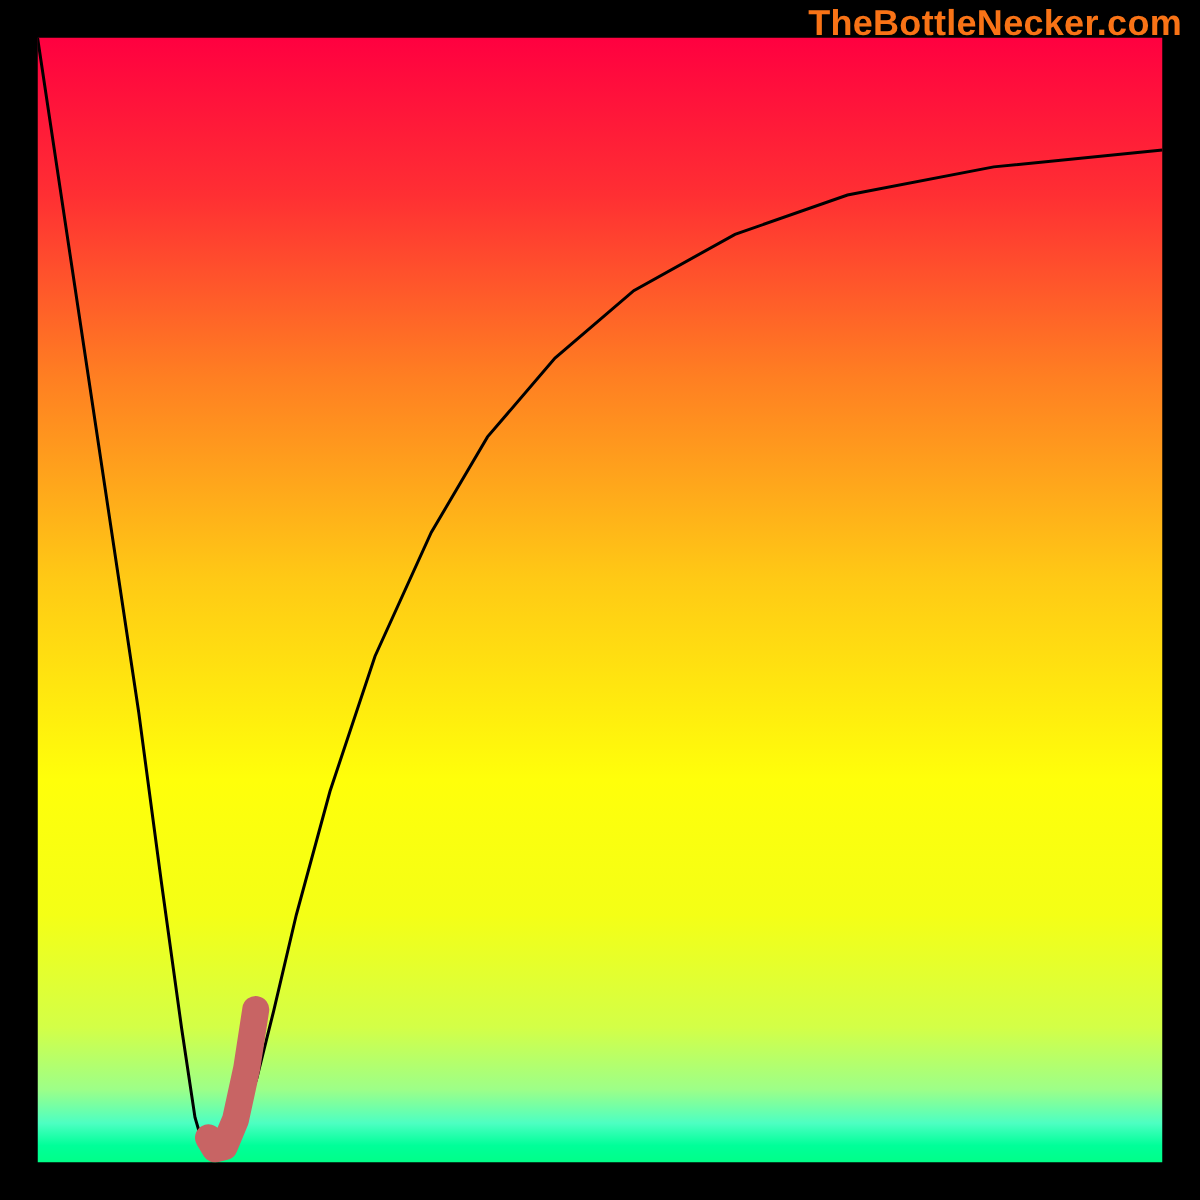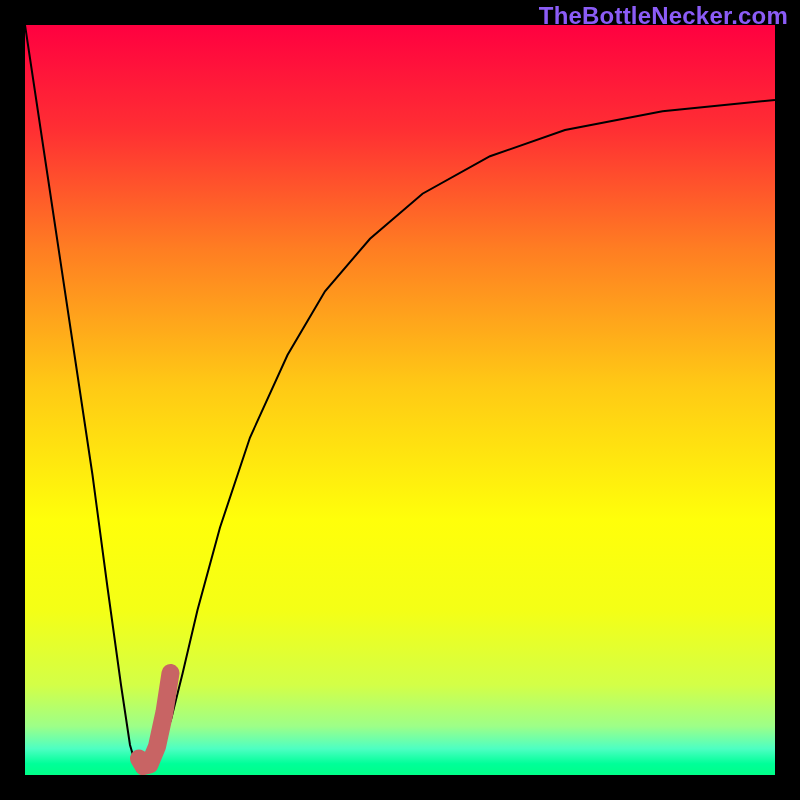--- a/index.html
+++ b/index.html
@@ -25,21 +25,21 @@
     width: 750px;
     height: 750px;
   }
   .watermark {
     position: absolute;
     top: 2px;
     right: 12px;
     font-family: Arial, Helvetica, sans-serif;
     font-size: 24px;
     font-weight: 600;
-    color: #8b5cf6;
+    color: #f97316;
     letter-spacing: 0.2px;
   }
 </style>
 </head>
 <body>
 
 <div class="frame">
   <div class="watermark">TheBottleNecker.com</div>
 
   <svg class="plot" viewBox="0 0 750 750" preserveAspectRatio="none">

